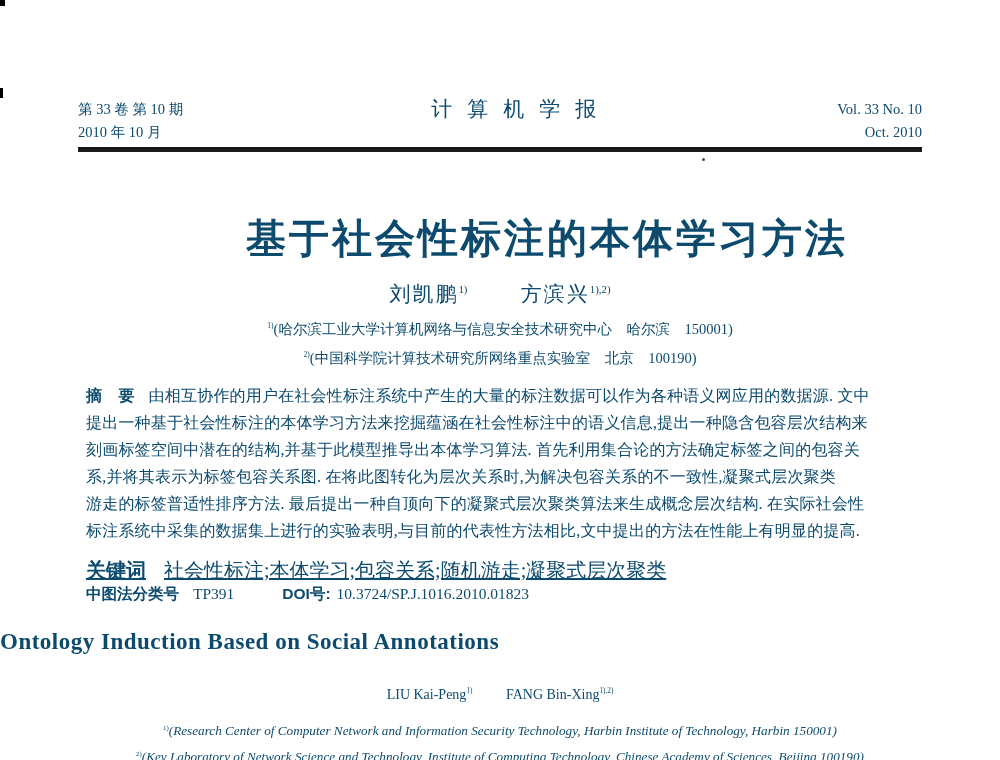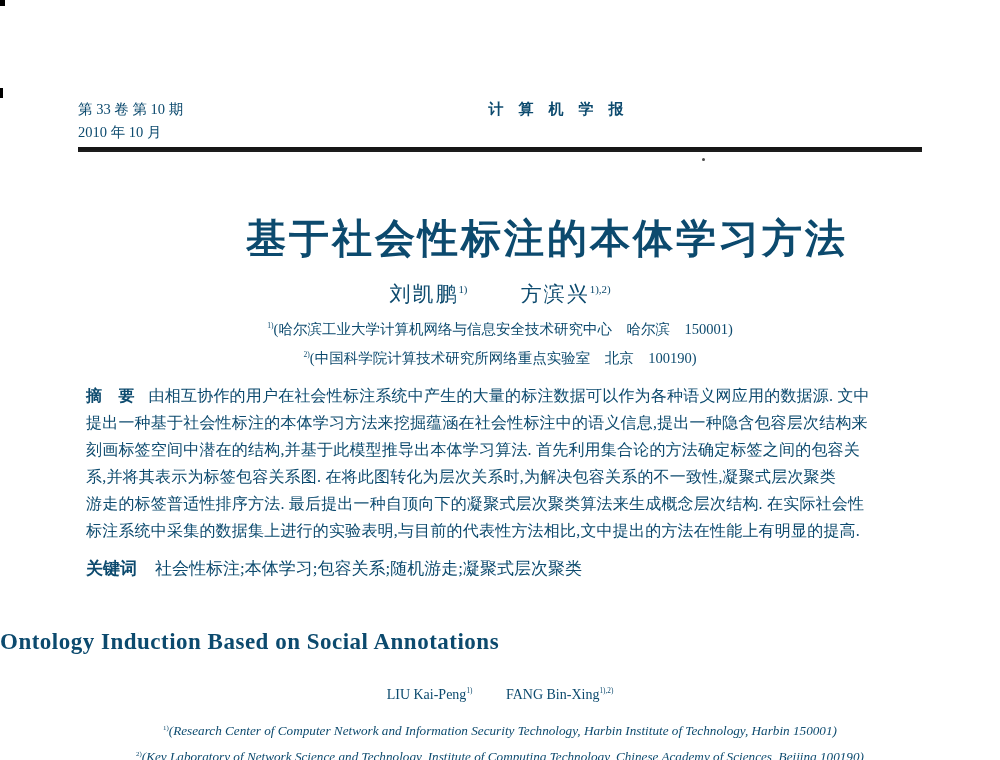--- a/index.html
+++ b/index.html
@@ -21,21 +21,21 @@
 
   
   .header {
     position:absolute; left:78px; right:78px; top:98px;
     display:flex; justify-content:space-between; align-items:flex-start;
   }
   .header-left, .header-right { font-size:14.5px; line-height:23px; white-space:nowrap; }
   .header-right { text-align:right; }
   .header-center { text-align:center; flex:1; }
   .journal-name-zh {
-    font-size:15px; font-weight:700; letter-spacing:15px; padding-left:22px;
+    font-size:21px; font-weight:400; letter-spacing:15px; padding-left:22px;
     line-height:22px; font-family:"Liberation Sans", sans-serif;
   }
   .journal-name-en {
     font-size:17px; letter-spacing:0.6px; line-height:24px;
     font-family:"Liberation Serif", serif;
   }
   .rule {
     position:absolute; left:78px; right:78px; top:147px; height:5px;
     background:linear-gradient(#161616 0 55%, #f6f6f6 55% 68%, #1d1d1d 68% 100%);
   }
@@ -67,21 +67,21 @@
     white-space:nowrap;
   }
   .label-bold {
     font-weight:700;
     font-family:"Liberation Sans", sans-serif;
   }
   .abstract .label-bold { margin-right:14px; }
 
   .kw-line {
     position:absolute; left:86px; top:557px;
-    font-size:17px; white-space:nowrap;
+    font-size:20px; white-space:nowrap;text-decoration:underline;
   }
   .kw-line .label-bold { margin-right:18px; }
 
   .clc-line {
     position:absolute; left:86px; top:584px;
     font-size:15.5px; white-space:nowrap;
   }
   .clc-line .clc-value { margin-left:14px; }
   .clc-line .doi-label { margin-left:48px; }
   .clc-line .doi-value { margin-left:6px; }
@@ -118,20 +118,24 @@
   <div class="scan-dot"></div>
 
   <div class="header">
     <div class="header-left">
       <div>第 33 卷  第 10 期</div>
       <div>2010 年 10 月</div>
     </div>
     <div class="header-center">
       <div class="journal-name-zh">计算机学报</div>
     </div>
+    <div class="header-right">
+      <div>Vol. 33  No. 10</div>
+      <div>Oct.  2010</div>
+    </div>
   </div>
   <div class="rule"></div>
 
   <h1 class="title-zh">基于社会性标注的本体学习方法</h1>
 
   <div class="authors-zh">
     <span class="author"><span>刘凯鹏</span><sup>1)</sup></span>
     <span class="author"><span>方滨兴</span><sup>1),2)</sup></span>
   </div>
 
@@ -146,20 +150,23 @@
     <div class="abs-line">刻画标签空间中潜在的结构,并基于此模型推导出本体学习算法. 首先利用集合论的方法确定标签之间的包容关</div>
     <div class="abs-line">系,并将其表示为标签包容关系图. 在将此图转化为层次关系时,为解决包容关系的不一致性,凝聚式层次聚类</div>
     <div class="abs-line">游走的标签普适性排序方法. 最后提出一种自顶向下的凝聚式层次聚类算法来生成概念层次结构. 在实际社会性</div>
     <div class="abs-line">标注系统中采集的数据集上进行的实验表明,与目前的代表性方法相比,文中提出的方法在性能上有明显的提高.</div>
   </div>
 
   <div class="kw-line">
     <span class="label-bold">关键词</span><span>社会性标注;本体学习;包容关系;随机游走;凝聚式层次聚类</span>
   </div>
 
+  <div class="clc-line">
+    <span class="label-bold">中图法分类号</span><span class="clc-value">TP391</span><span class="label-bold doi-label">DOI号:</span><span class="doi-value">10.3724/SP.J.1016.2010.01823</span>
+  </div>
 
   <h2 class="title-en">Ontology Induction Based on Social Annotations</h2>
 
   <div class="authors-en">
     <span class="author"><span>LIU Kai-Peng</span><sup>1)</sup></span>
     <span class="author"><span>FANG Bin-Xing</span><sup>1),2)</sup></span>
   </div>
 
   <div class="affils-en">
     <div><sup>1)</sup><span>(Research Center of Computer Network and Information Security Technology, Harbin Institute of Technology, Harbin  150001)</span></div>

